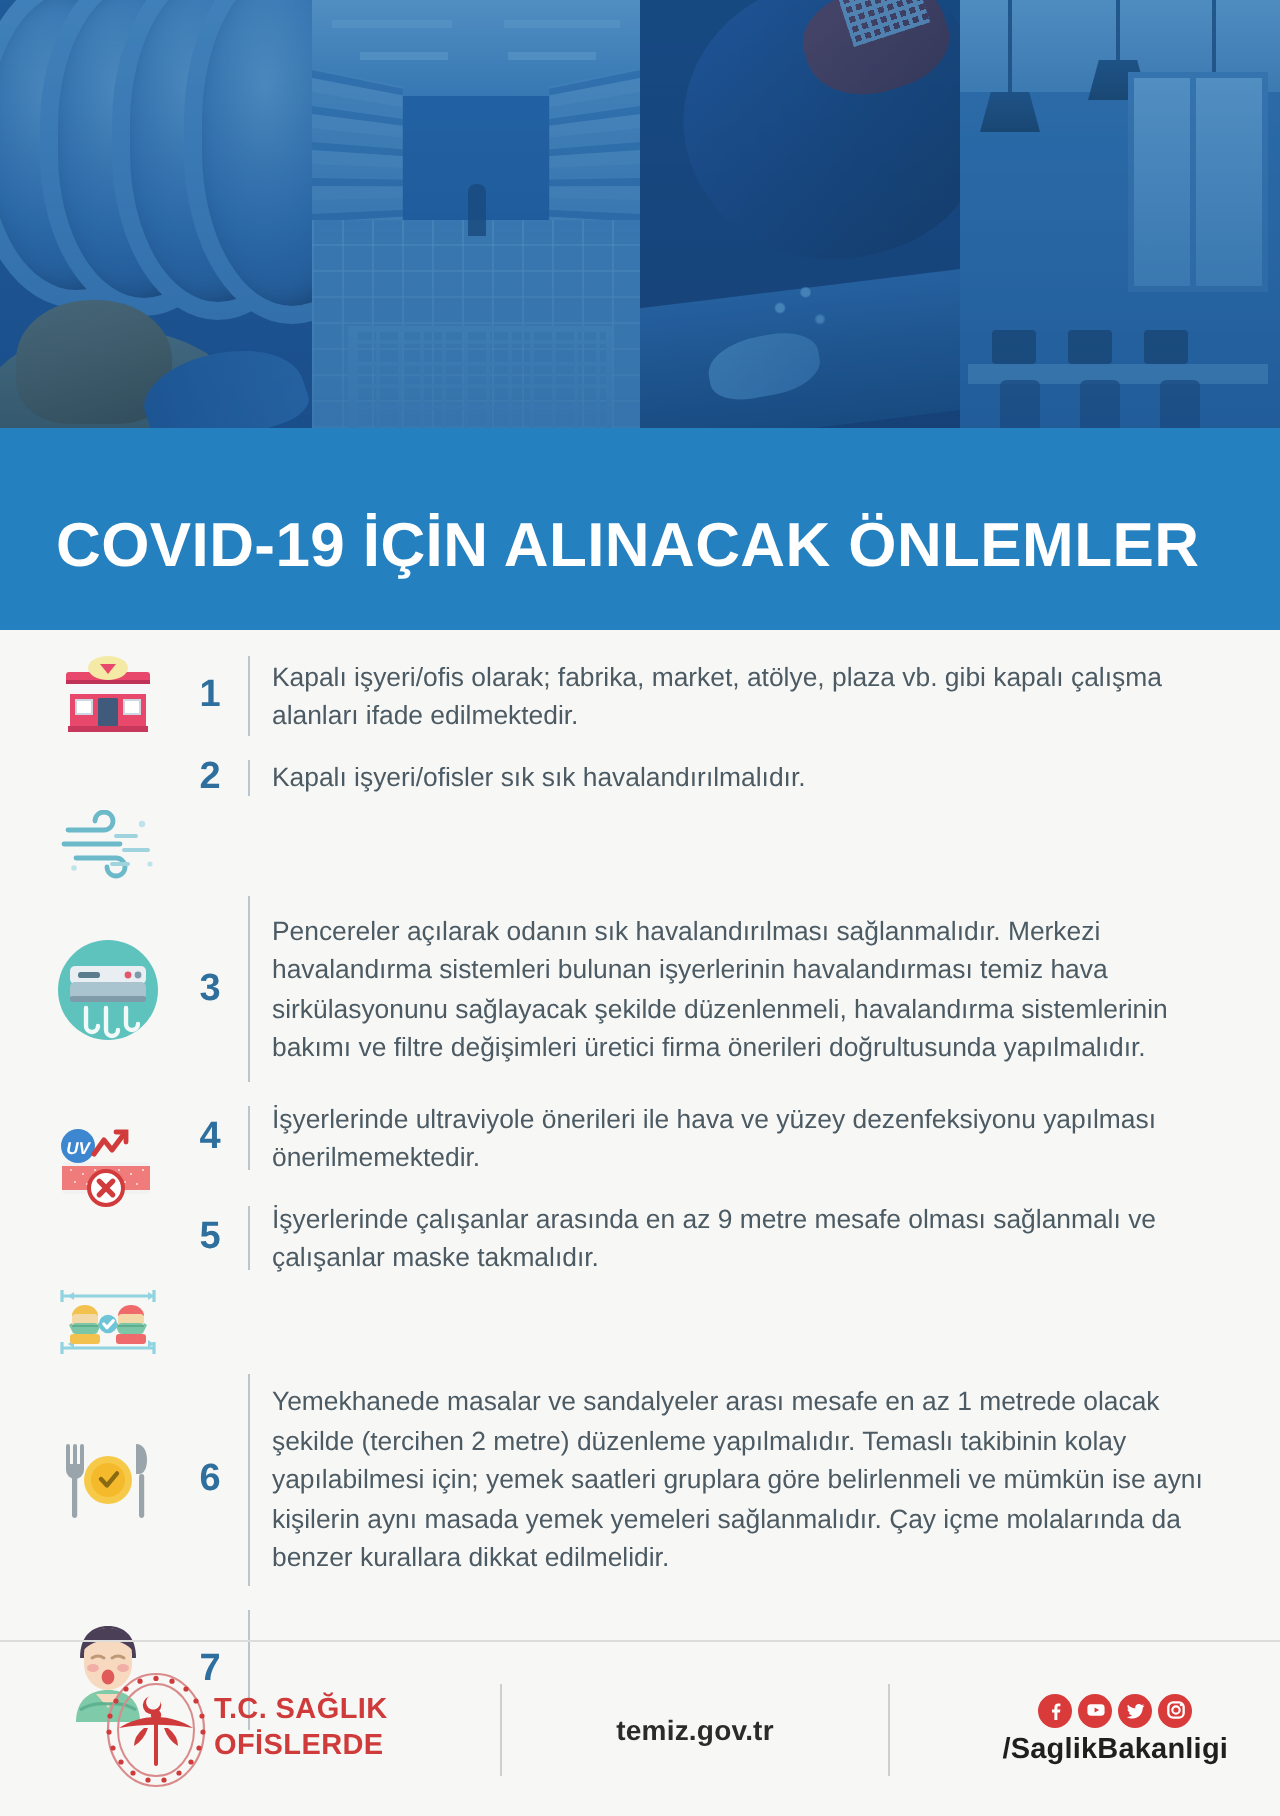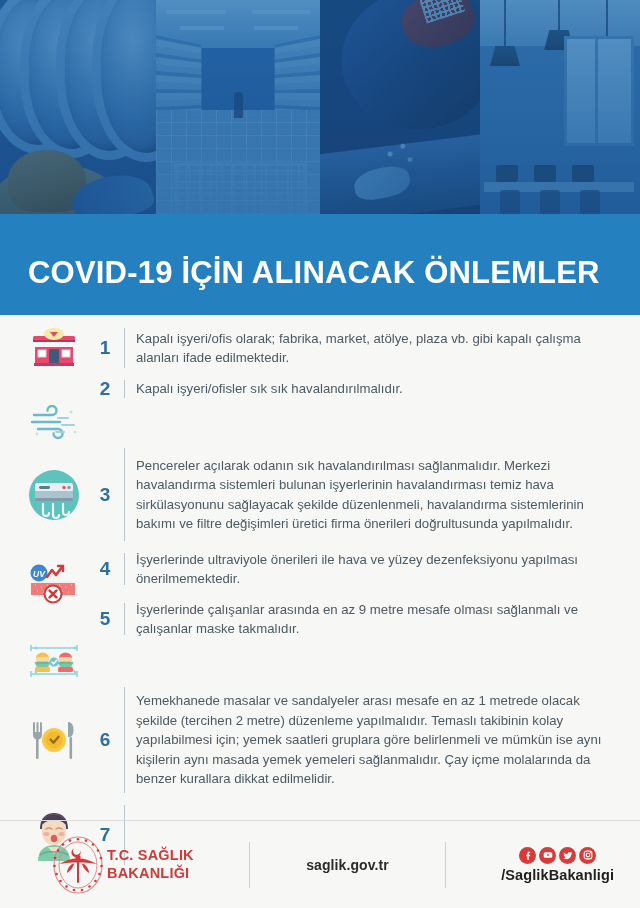--- a/index.html
+++ b/index.html
@@ -635,29 +635,29 @@
         </g>
         <path d="M22.6 13.2 a4.6 4.6 0 1 0 5.6 2.4 a3.6 3.6 0 1 1 -5.6 -2.4 z" fill="#cf3b3b"></path>
         <rect x="25" y="24" width="2" height="24" rx="1" fill="#cf3b3b"></rect>
         <path d="M26 23.5 c-7 0 -13 2 -18.5 5.5 c6.5 -1.2 12.5 -1.6 18.5 -1.6 c6 0 12 0.4 18.5 1.6 c-5.5 -3.5 -11.5 -5.5 -18.5 -5.5 z" fill="#cf3b3b"></path>
         <path d="M20 29 q-5 4 -5 9 q5 -3 7 -9 z" fill="#cf3b3b"></path>
         <path d="M32 29 q5 4 5 9 q-5 -3 -7 -9 z" fill="#cf3b3b"></path>
         <circle cx="26" cy="22.5" r="2.6" fill="#cf3b3b"></circle>
       </svg>
       <div class="f-logo-text">
         <div>T.C. SAĞLIK</div>
-        <div>BAKANLIĞI</div>
+        <div>OFİSLERDE</div>
       </div>
     </div>
 
     <div class="sp1"></div>
     <div class="vdiv"></div>
     <div class="sp2"></div>
 
-    <div class="f-web">saglik.gov.tr</div>
+    <div class="f-web">temiz.gov.tr</div>
 
     <div class="sp3"></div>
     <div class="vdiv"></div>
     <div class="sp3"></div>
 
     <div class="f-social">
       <div class="f-social-icons">
         <span class="sbadge">
           <svg width="9" height="9" viewBox="0 0 12 12">
               <path d="M7.6 12V7h1.7l.3-2H7.6V3.8c0-.6.2-1 1-1h1V1.1C9.4 1 8.8 1 8.1 1 6.6 1 5.6 1.9 5.6 3.6V5H4v2h1.6v5z" fill="#ffffff"></path>

